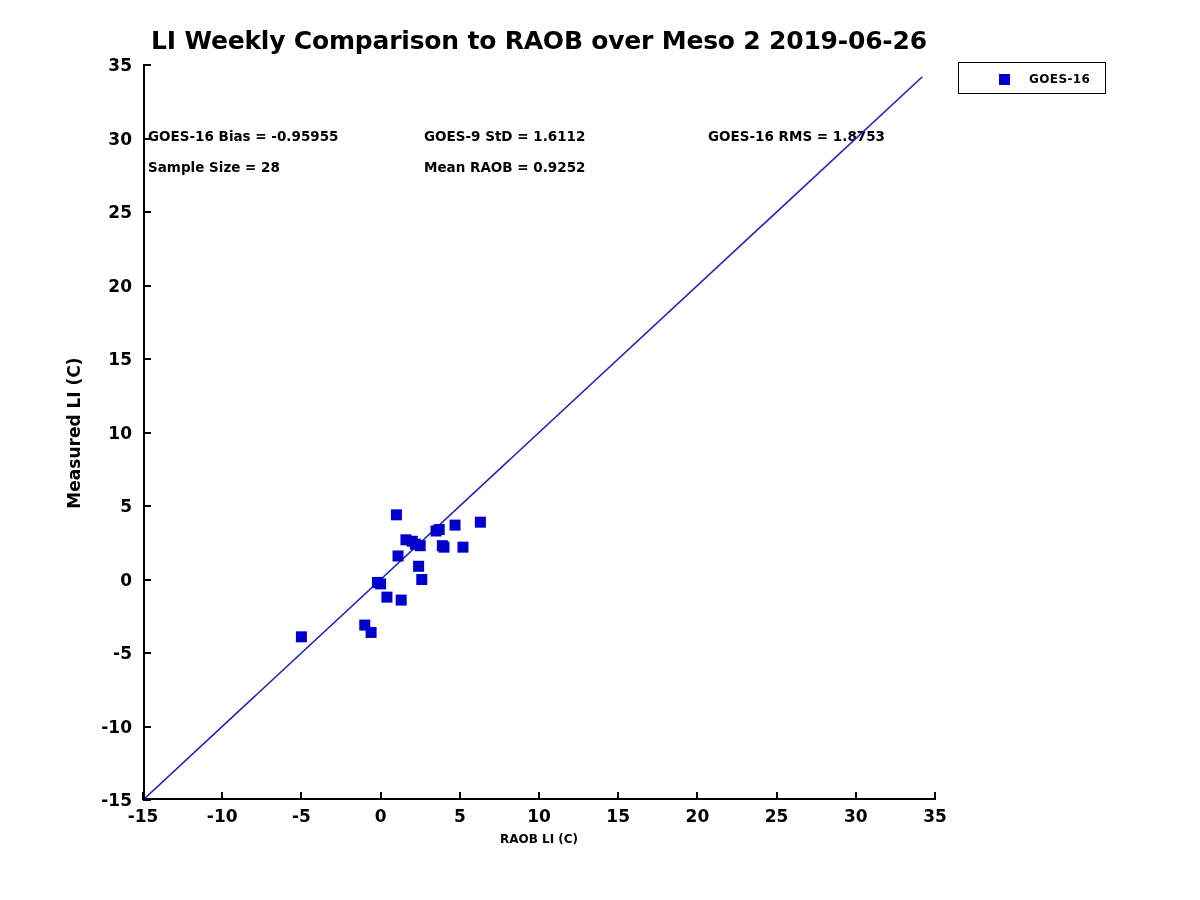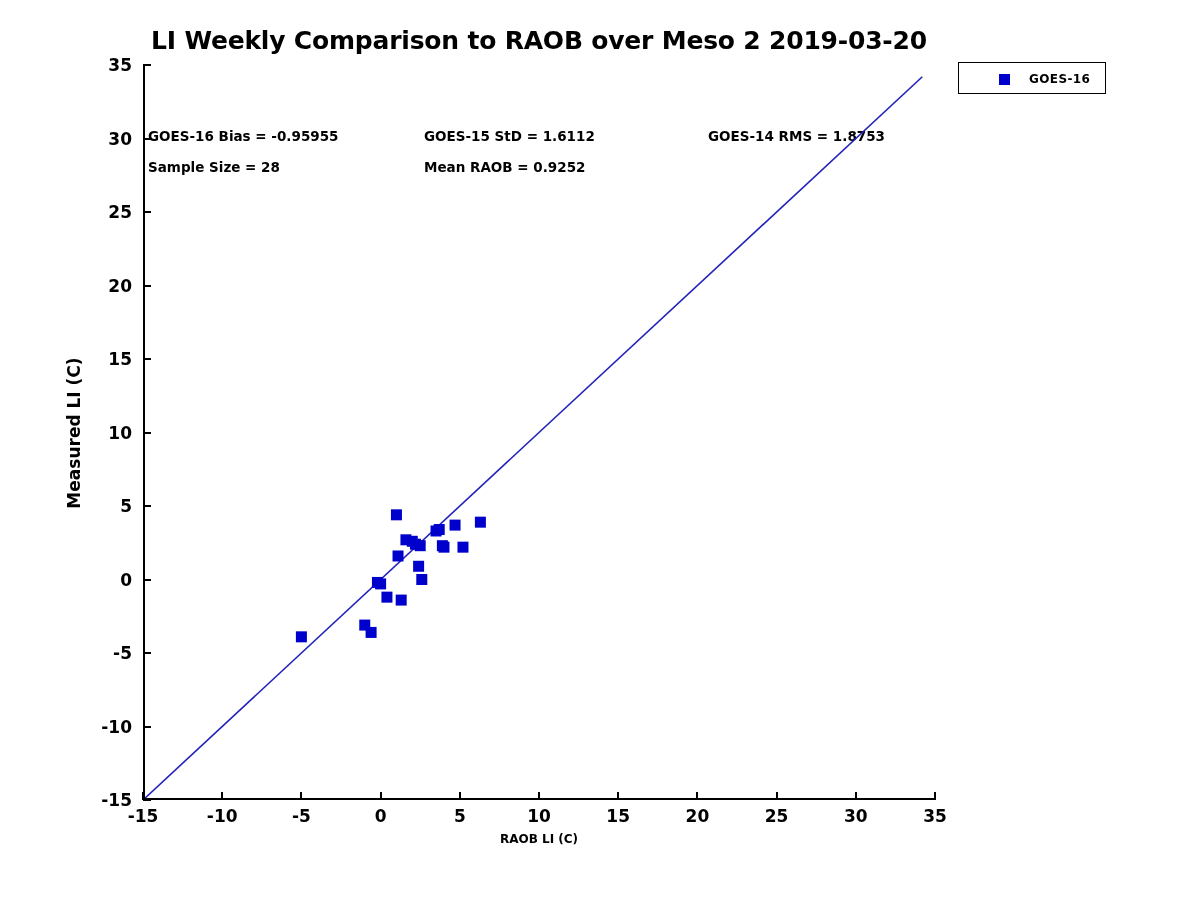--- a/index.html
+++ b/index.html
@@ -62,25 +62,25 @@
   #legend-label{
     position:absolute;left:70px;top:9px;font-size:12px;font-weight:bold;
     color:#000;letter-spacing:0.4px;white-space:nowrap;
   }
 </style>
 </head>
 <body>
 
 <div id="figure">
 
-  <div id="plot-title">LI Weekly Comparison to RAOB over Meso 2 2019-03-20</div>
+  <div id="plot-title">LI Weekly Comparison to RAOB over Meso 2 2019-06-26</div>
 
   <div class="stat-text" id="stat-bias">GOES-16 Bias = -0.95955</div>
-  <div class="stat-text" id="stat-std">GOES-15 StD = 1.6112</div>
-  <div class="stat-text" id="stat-rms">GOES-14 RMS = 1.8753</div>
+  <div class="stat-text" id="stat-std">GOES-9 StD = 1.6112</div>
+  <div class="stat-text" id="stat-rms">GOES-16 RMS = 1.8753</div>
   <div class="stat-text" id="stat-n">Sample Size = 28</div>
   <div class="stat-text" id="stat-mean">Mean RAOB = 0.9252</div>
 
   <div id="axes-area">
     <svg id="plot-svg" viewBox="0 0 792 735" preserveAspectRatio="none">
       <g id="reference-line-group">
           <line x1="0" y1="735" x2="779.3280000000001" y2="11.759999999999877" stroke="#2222bb" stroke-width="1.6"></line>
         </g>
       <g id="points-group">
           <rect x="152.9" y="566.3299999999999" width="11" height="11" fill="#0000cc"></rect>

